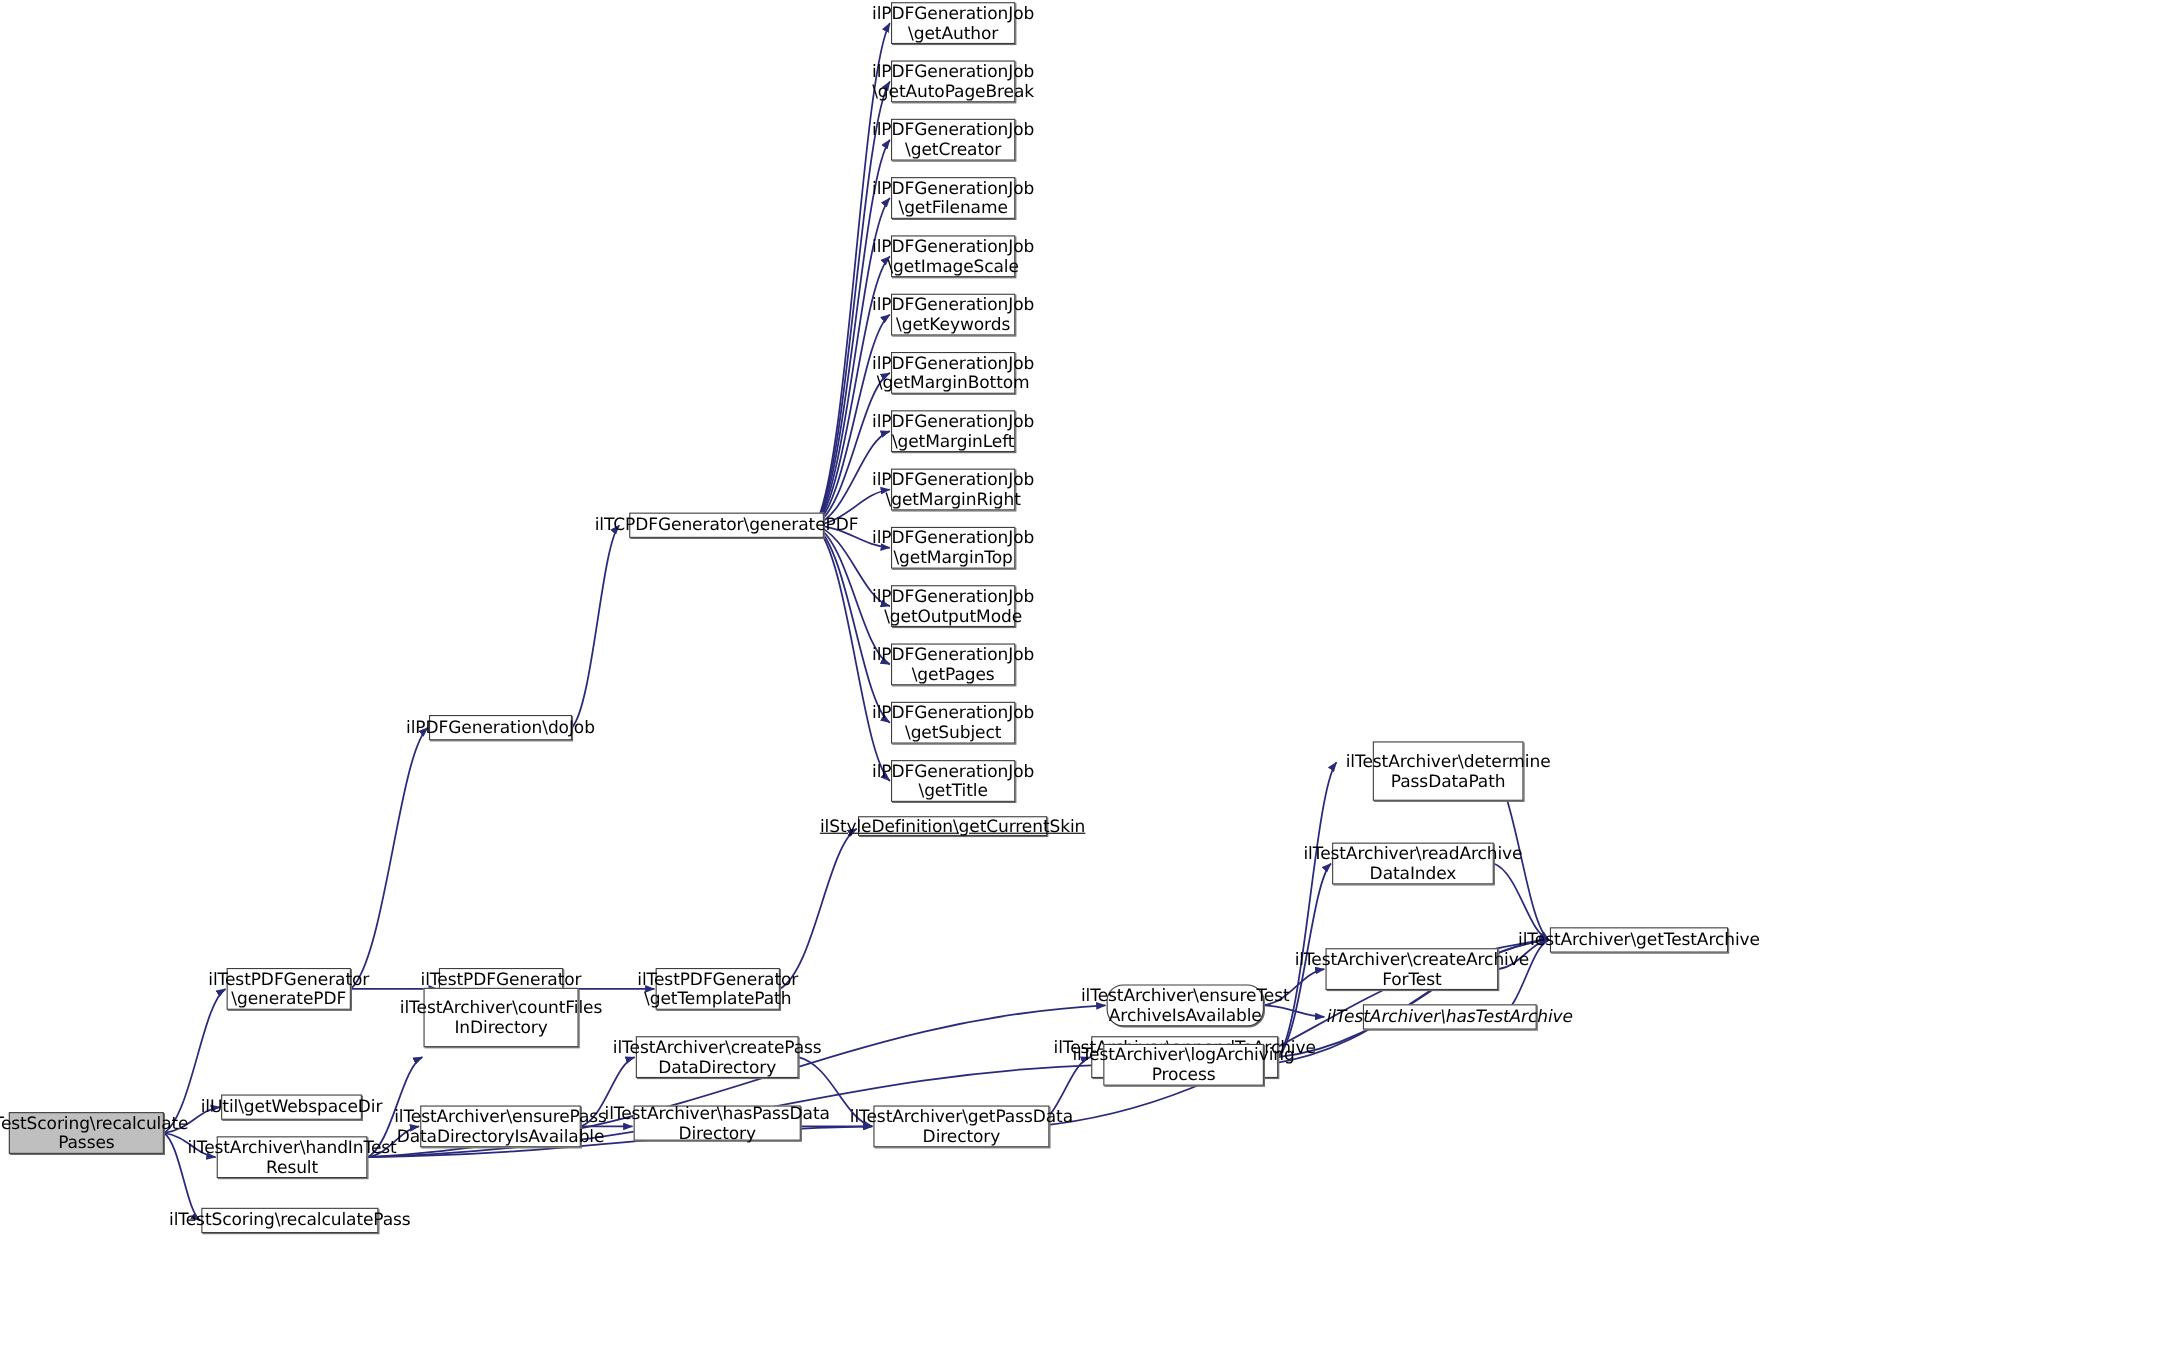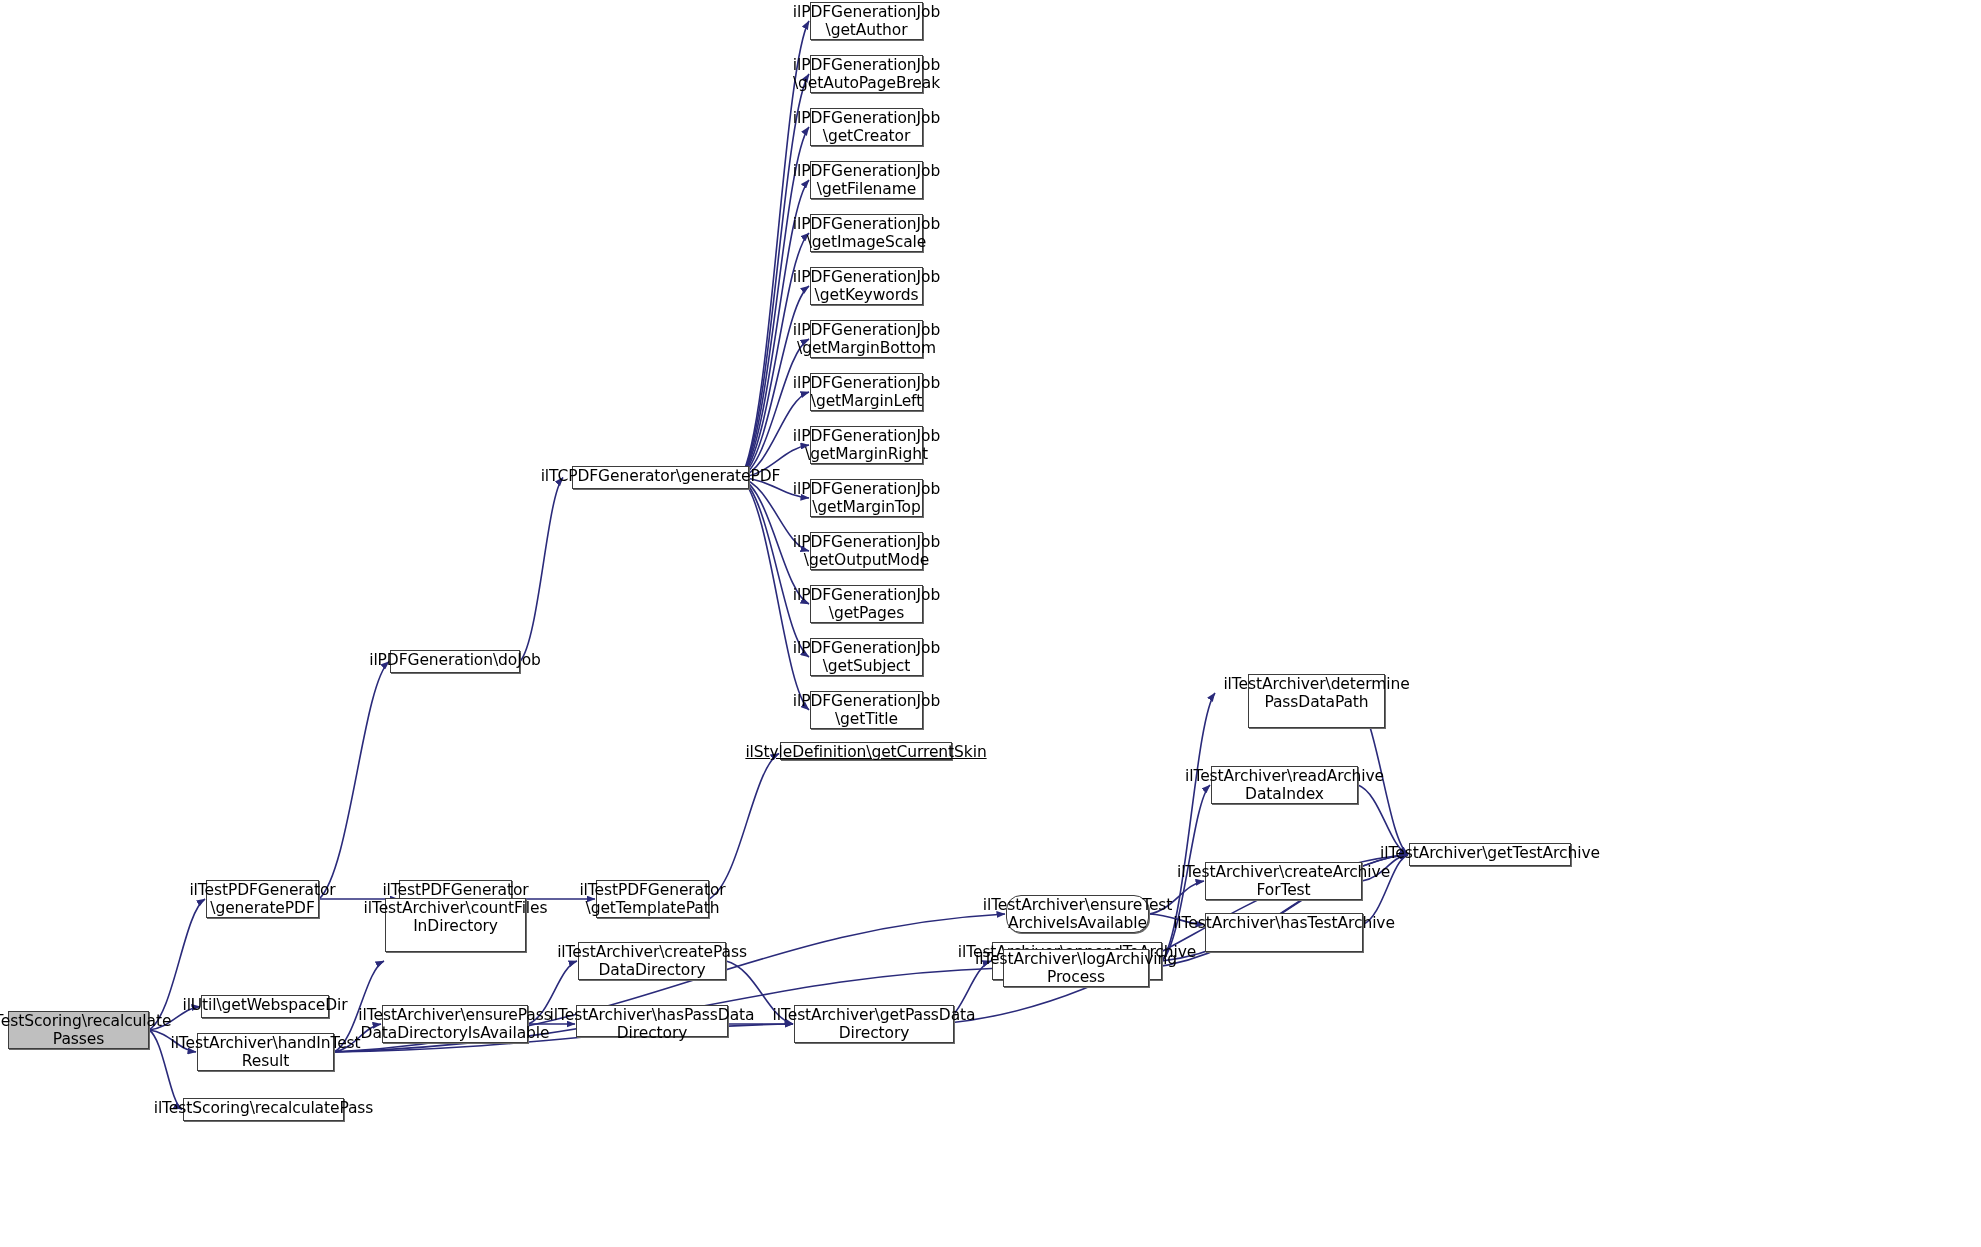--- a/index.html
+++ b/index.html
@@ -23,21 +23,21 @@
     height: 1247px;
     pointer-events: none;
   }
   .node {
     position: absolute;
     box-sizing: border-box;
     border: 1px solid #3d3d3d;
     background: #ffffff;
     color: #000000;
     display: flex;
-    align-items: flex-start;
+    align-items: center;
     justify-content: center;
     text-align: center;
     line-height: 1.18;
     font-size: 15.5px;
     letter-spacing: -0.1px;
     white-space: pre-line;
     box-shadow: 1px 1px 0 0 #6b6b6b;
     z-index: 2;
   }
   .node.root {
@@ -159,19 +159,19 @@
       <div class="node" style="left: 780px; top: 742px; width: 172px; height: 18px; text-decoration: underline;"><span>ilStyleDefinition\getCurrentSkin</span></div>
       <div class="node" style="left: 992px; top: 942px; width: 170px; height: 38px;"><span>ilTestArchiver\appendToArchive
 DataIndex</span></div>
       <div class="node" style="left: 1248px; top: 674px; width: 137px; height: 54px;"><span>ilTestArchiver\determine
 PassDataPath</span></div>
       <div class="node" style="left: 1211px; top: 766px; width: 147px; height: 38px;"><span>ilTestArchiver\readArchive
 DataIndex</span></div>
       <div class="node" style="left: 1409px; top: 843px; width: 162px; height: 23px;"><span>ilTestArchiver\getTestArchive</span></div>
       <div class="node" style="left: 1205px; top: 862px; width: 157px; height: 38px;"><span>ilTestArchiver\createArchive
 ForTest</span></div>
-      <div class="node" style="left: 1205px; top: 913px; width: 158px; height: 39px;"><span>ilTestArchiver\hasTestArchive</span></div>
+      <div class="node" style="left: 1239px; top: 913px; width: 158px; height: 23px; font-style: italic;"><span>ilTestArchiver\hasTestArchive</span></div>
       <div class="node" style="left: 1006px; top: 895px; width: 143px; height: 38px; border-radius: 15px;"><span>ilTestArchiver\ensureTest
 ArchiveIsAvailable</span></div>
       <div class="node" style="left: 1003px; top: 949px; width: 146px; height: 38px;"><span>ilTestArchiver\logArchiving
 Process</span></div>
     </div>
 </div>
 
 </body></html>

